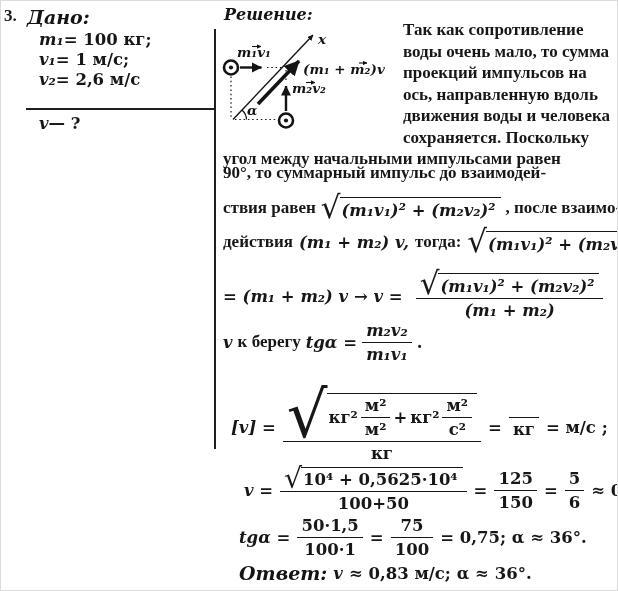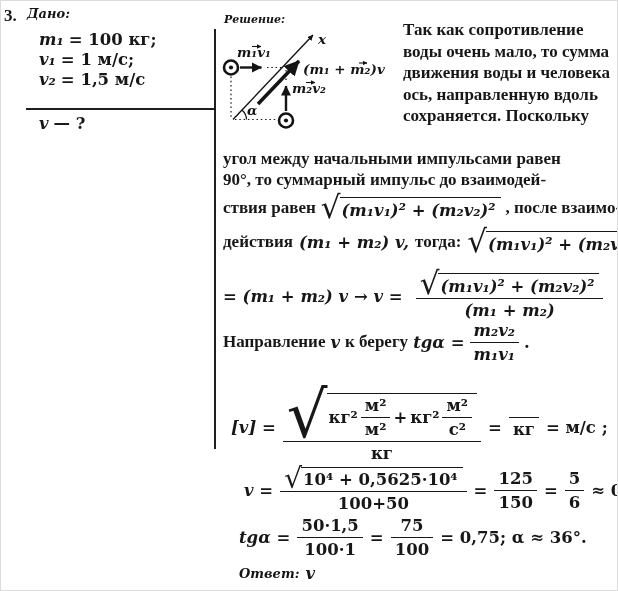--- a/index.html
+++ b/index.html
@@ -4,35 +4,35 @@
 <style>
   html,body{margin:0;padding:0;background:#ffffff;}
   .page{position:relative;width:618px;height:591px;background:#ffffff;overflow:hidden;
         border:1px solid #dcdcdc;box-sizing:border-box;}
   .abs{position:absolute;}
   
   .ser{font-family:"Liberation Serif",serif;font-weight:700;font-size:17px;color:#171717;white-space:nowrap;}
   
   .f{font-family:"DejaVu Serif",serif;font-weight:700;font-size:16.5px;color:#171717;white-space:nowrap;}
   .it{font-style:italic;}
-  .head{font-family:"DejaVu Serif",serif;font-weight:700;font-style:italic;font-size:13px;color:#141414;white-space:nowrap;}
+  .head{font-family:"DejaVu Serif",serif;font-weight:700;font-style:italic;font-size:19px;color:#141414;white-space:nowrap;}
   .row{position:absolute;display:flex;align-items:center;gap:5px;}
   
   .frac{display:inline-flex;flex-direction:column;align-items:center;vertical-align:middle;}
   .fr-top,.fr-bot{display:inline-flex;align-items:center;gap:3px;padding:0 4px;justify-content:center;}
   .fr-bar{align-self:stretch;height:0;border-top:1.9px solid #171717;margin:2px 0;}
   
   .sqrt{display:inline-flex;align-items:flex-end;}
   .sg{font-family:"DejaVu Serif",serif;font-weight:400;color:#171717;line-height:0.75;margin-right:-1px;}
   .rad{border-top:1.9px solid #171717;padding:2.5px 5px 0 2px;display:inline-flex;align-items:center;gap:3px;}
   .sq-s .sg{font-size:28px;}
   .sq-m .sg{font-size:31px;}
   .sq-xl .sg{font-size:64px;}
   
-  .gl{display:flex;gap:5px;align-items:baseline;height:19.8px;text-align:center;}
+  .gl{display:flex;align-items:baseline;height:19.8px;text-align:center;}
   .il{line-height:21.5px;}
   .vrule{left:213px;top:28px;width:2px;height:420px;background:#1f1f1f;}
   .hrule{left:25px;top:107px;width:190px;height:2px;background:#1f1f1f;}
   
   .dg-t{font-family:"DejaVu Serif",serif;font-weight:700;font-style:italic;font-size:13.5px;fill:#141414;}
   .dg-s{stroke:#141414;fill:none;}
   .dg-f{fill:#141414;}
 </style>
 </head>
 <body>
@@ -46,34 +46,34 @@
     <div class="gl">
       <span class="f it">m₁</span>
       <span class="f">= 100 кг;</span>
     </div>
     <div class="gl">
       <span class="f it">v₁</span>
       <span class="f">= 1 м/с;</span>
     </div>
     <div class="gl">
       <span class="f it">v₂</span>
-      <span class="f">= 1,5 м/с</span>
+      <span class="f">= 2,6 м/с</span>
     </div>
   </div>
 
   <div class="abs hrule"></div>
 
   <div class="abs gl" style="left:38px;top:113px;">
     <span class="f it">v</span>
     <span class="f">— ?</span>
   </div>
 
   <div class="abs vrule"></div>
 
-  <span class="abs head" style="left:223px;top:12px;font-size:11px;">Решение:</span>
+  <span class="abs head" style="left:223px;top:4px;font-size:16px;">Решение:</span>
 
   <svg class="abs" style="left:218px;top:22px;" width="185" height="120" viewBox="0 0 185 120">
     <defs>
       <marker id="ah" viewBox="0 0 3.5 3.5" markerWidth="4.2" markerHeight="4.2" refX="3.3" refY="1.75" orient="auto">
         <path d="M0,0 L3.5,1.75 L0,3.5 Z" fill="#141414"></path>
       </marker>
     </defs>
 
     <g>
       <circle class="dg-s" cx="12" cy="44.5" r="7" stroke-width="2.6"></circle>
@@ -103,27 +103,28 @@
     <line class="dg-s" x1="87" y1="59.5" x2="96" y2="59.5" stroke-width="1.1" marker-end="url(#ah)"></line>
     <text class="dg-t" x="73" y="70">m₂v₂</text>
 
     <path class="dg-s" d="M 27.5 96.5 A 13.5 13.5 0 0 0 23 87" stroke-width="1.2"></path>
     <text class="dg-t" x="28" y="92" font-size="13">α</text>
   </svg>
 
   <div class="abs" style="left:402px;top:18px;">
     <div class="ser il">Так как сопротивление</div>
     <div class="ser il">воды очень мало, то сумма</div>
+    <div class="ser il">проекций импульсов на</div>
+    <div class="ser il">ось, направленную вдоль</div>
     <div class="ser il">движения воды и человека</div>
-    <div class="ser il">ось, направленную вдоль</div>
     <div class="ser il">сохраняется. Поскольку</div>
   </div>
 
   <div class="abs ser" style="left:222px;top:148px;">угол между начальными импульсами равен</div>
-  <div class="abs ser" style="left:222px;top:169px;">90°, то суммарный импульс до взаимодей-</div>
+  <div class="abs ser" style="left:222px;top:162px;">90°, то суммарный импульс до взаимодей-</div>
 
   <div class="row" style="left:222px;top:189px;height:36px;">
     <span class="ser">ствия равен</span>
     <span class="sqrt sq-m">
       <span class="sg">√</span>
       <span class="rad">
           <span class="f it">(m₁v₁)² + (m₂v₂)²</span>
         </span>
     </span>
     <span class="ser">, после взаимо-</span>
@@ -155,21 +156,20 @@
       </span>
       <span class="fr-bar"></span>
       <span class="fr-bot">
           <span class="f it">(m₁ + m₂)</span>
         </span>
     </span>
     <span class="f">.</span>
   </div>
 
   <div class="row" style="left:222px;top:317px;height:48px;">
-    <span class="ser">Направление</span>
     <span class="f it">v</span>
     <span class="ser">к берегу</span>
     <span class="f it">tgα =</span>
     <span class="frac">
       <span class="fr-top">
           <span class="f it">m₂v₂</span>
         </span>
       <span class="fr-bar"></span>
       <span class="fr-bot">
           <span class="f it">m₁v₁</span>
@@ -284,15 +284,16 @@
       <span class="fr-bot">
           <span class="f">100</span>
         </span>
     </span>
     <span class="f">= 0,75; α ≈ 36°.</span>
   </div>
 
   <div class="row" style="left:238px;top:560px;height:24px;gap:6px;">
     <span class="head">Ответ:</span>
     <span class="f it">v</span>
+    <span class="f">≈ 0,83 м/с; α ≈ 36°.</span>
   </div>
 
 </div>
 
 </body></html>

